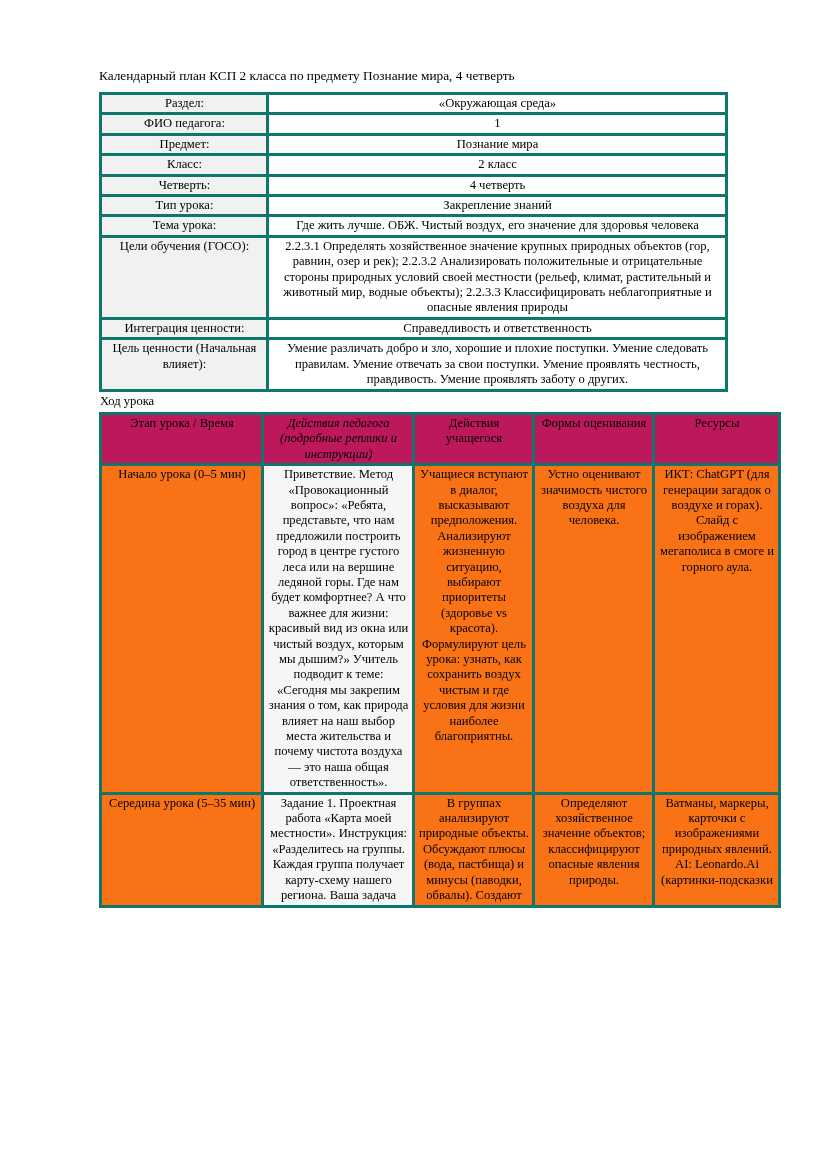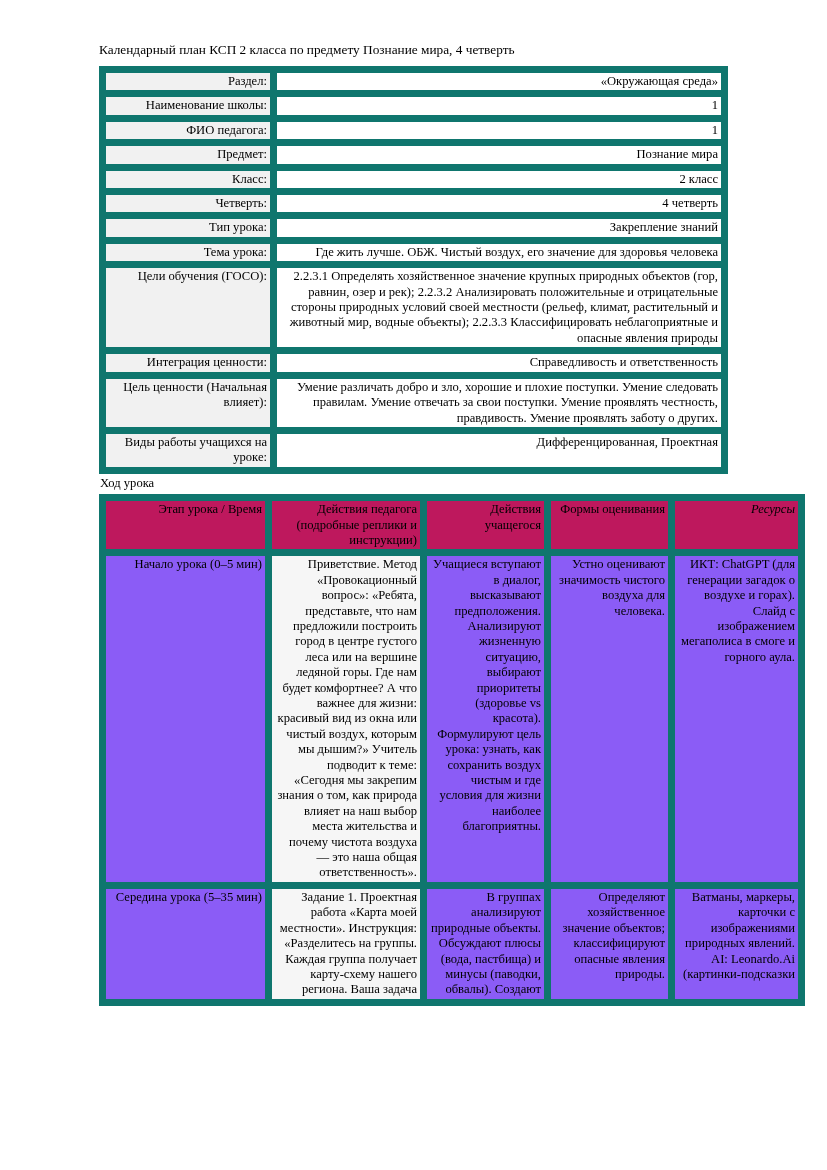--- a/index.html
+++ b/index.html
@@ -15,44 +15,44 @@
     font-family: "Liberation Serif", "DejaVu Serif", serif;
     color: #000000;
     -webkit-font-smoothing: antialiased;
   }
   .page {
     position: relative;
     width: 827px;
     height: 1170px;
     background: #ffffff;
     box-sizing: border-box;
-    padding: 42px 98px 0 99px;
+    padding: 68px 98px 0 99px;
     overflow: hidden;
   }
   .doc-title {
     font-size: 13.3px;
     line-height: 16px;
     margin: 0 0 8px 0;
     white-space: nowrap;
   }
   table {
     border-collapse: collapse;
     table-layout: fixed;
     width: 629px;
     font-size: 12.6px;
     line-height: 15.4px;
   }
   table.info-table {
     margin-bottom: 0;
   }
   td, th {
-    border: 7px solid #0f766e;
+    border: 3px solid #0f766e;
     vertical-align: top;
     padding: 1px 3px 1px 4px;
-    text-align: right;
+    text-align: center;
     font-weight: normal;
     word-wrap: break-word;
     overflow-wrap: break-word;
     hyphens: none;
   }
   .info-table td.label {
     width: 157px;
     background: #f1f1f1;
   }
   .info-table td.value {
@@ -62,29 +62,29 @@
   .section-caption {
     font-size: 12.6px;
     line-height: 15.4px;
     margin: 2px 0 3px 1px;
   }
   table.flow-table th {
     background: #be185d;
     vertical-align: top;
   }
   .col-stage  { width: 152px; }
-  .col-teach  { width: 141px; }
+  .col-teach  { width: 141px; font-style: italic; }
   .col-stud   { width: 110px; }
   .col-assess { width: 110px; }
-  .col-res    { width: 116px; font-style: italic; }
+  .col-res    { width: 116px; }
   table.flow-table td.teacher-cell {
     background: #f6f6f6;
   }
   table.flow-table td {
-    background: #8b5cf6;
+    background: #f97316;
   }
   .clip-bottom {
     position: absolute;
     left: 0;
     top: 1077px;
     width: 827px;
     height: 93px;
     background: #ffffff;
   }
 </style>
@@ -93,24 +93,20 @@
 
 <div class="page">
 
   <div class="doc-title">Календарный план КСП 2 класса по предмету Познание мира, 4 четверть</div>
 
   <table class="info-table">
     <tbody>
       <tr>
         <td class="label">Раздел:</td>
         <td class="value">«Окружающая среда»</td>
-      </tr>
-      <tr>
-        <td class="label">Наименование школы:</td>
-        <td class="value">1</td>
       </tr>
       <tr>
         <td class="label">ФИО педагога:</td>
         <td class="value">1</td>
       </tr>
       <tr>
         <td class="label">Предмет:</td>
         <td class="value">Познание мира</td>
       </tr>
       <tr>
@@ -133,24 +129,20 @@
         <td class="label">Цели обучения (ГОСО):</td>
         <td class="value">2.2.3.1 Определять хозяйственное значение крупных природных объектов (гор, равнин, озер и рек); 2.2.3.2 Анализировать положительные и отрицательные стороны природных условий своей местности (рельеф, климат, растительный и животный мир, водные объекты); 2.2.3.3 Классифицировать неблагоприятные и опасные явления природы</td>
       </tr>
       <tr>
         <td class="label">Интеграция ценности:</td>
         <td class="value">Справедливость и ответственность</td>
       </tr>
       <tr>
         <td class="label">Цель ценности (Начальная влияет):</td>
         <td class="value">Умение различать добро и зло, хорошие и плохие поступки. Умение следовать правилам. Умение отвечать за свои поступки. Умение проявлять честность, правдивость. Умение проявлять заботу о других.</td>
-      </tr>
-      <tr>
-        <td class="label">Виды работы учащихся на уроке:</td>
-        <td class="value">Дифференцированная, Проектная</td>
       </tr>
     </tbody>
   </table>
 
   <div class="section-caption">Ход урока</div>
 
   <table class="flow-table">
     <thead>
       <tr>
         <th class="col-stage">Этап урока / Время</th>

